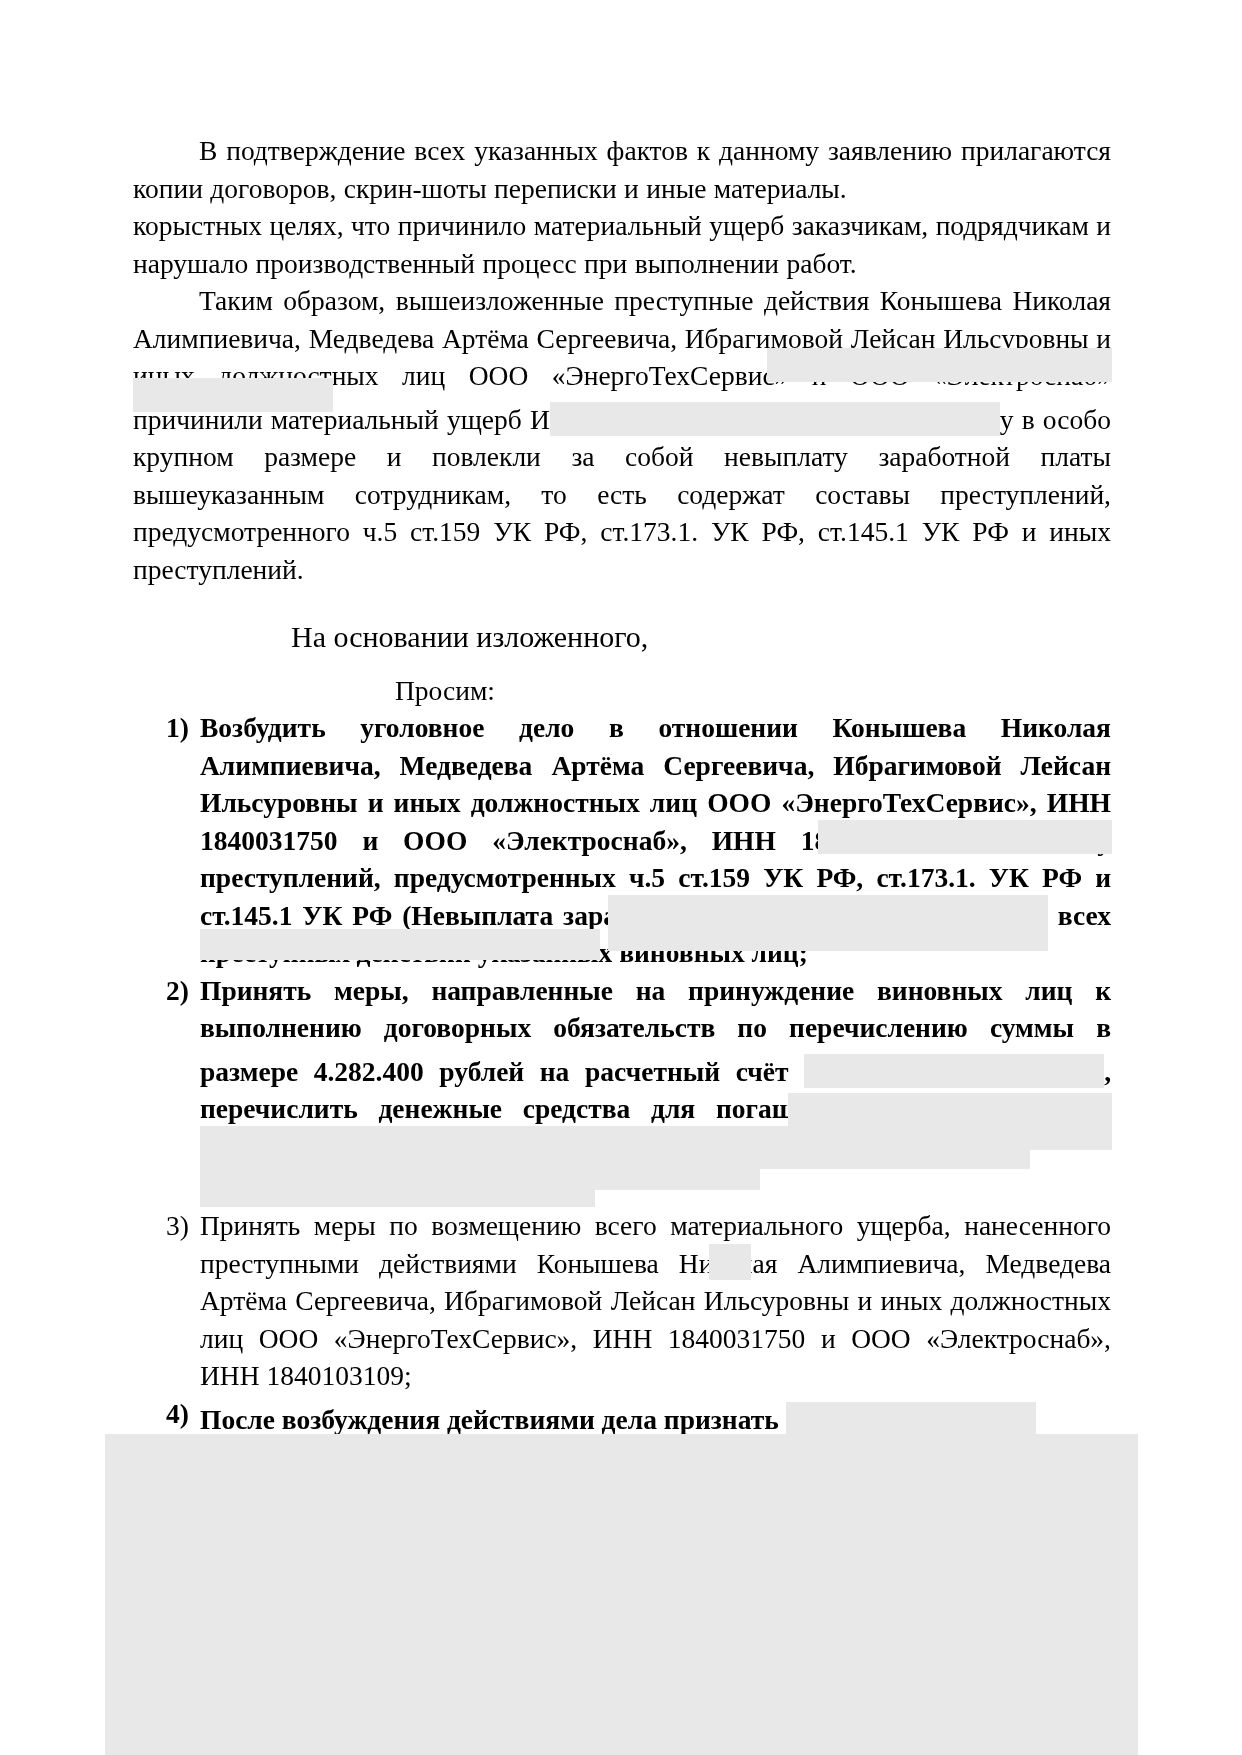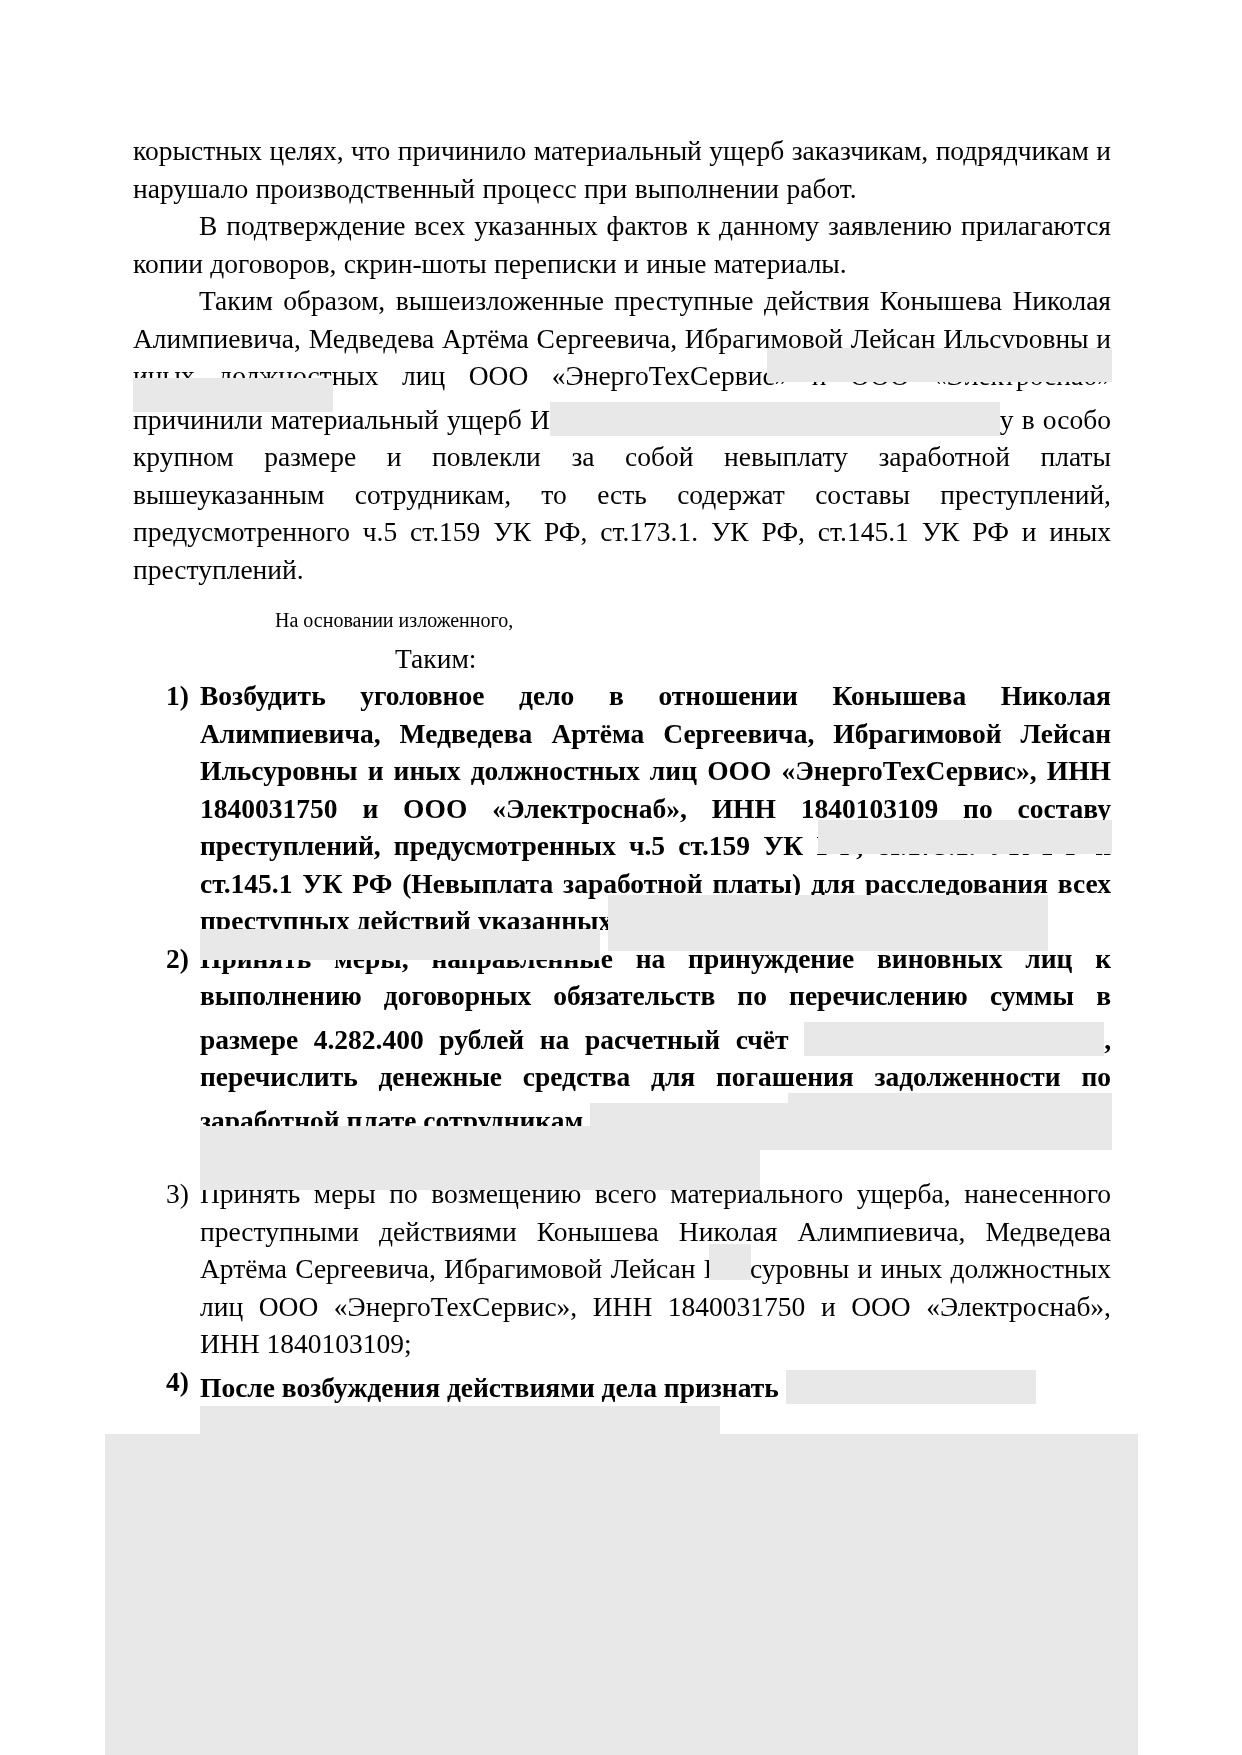--- a/index.html
+++ b/index.html
@@ -37,23 +37,23 @@
     font-size: 27.5px;
     line-height: 37.5px;
     text-align: justify;
     text-align-last: left;
     margin: 0;
     hyphens: none;
     word-spacing: 0.02em;
   }
   .para.indent { text-indent: 66px; }
   .lead-left {
-    font-size: 20px;
+    font-size: 30px;
     line-height: 37.5px;
-    margin: 0;
+    margin: 16px;
     padding-left: 142px;
   }
   .lead-center {
     font-size: 27.5px;
     line-height: 37.5px;
     margin: 0;
     padding-left: 262px;
   }
 
   
@@ -107,31 +107,31 @@
 
   .spacer-sm { height: 14px; }
   .spacer-md { height: 26px; }
 </style>
 </head>
 <body>
 
 <div class="page">
   <div class="content">
 
+    <p class="para indent">В подтверждение всех указанных фактов к данному заявлению прилагаются копии договоров, скрин-шоты переписки и иные материалы.</p>
+
     <p class="para">корыстных целях, что причинило материальный ущерб заказчикам, подрядчикам и нарушало производственный процесс при выполнении работ.</p>
-
-    <p class="para indent">В подтверждение всех указанных фактов к данному заявлению прилагаются копии договоров, скрин-шоты переписки и иные материалы.</p>
 
     <p class="para indent"><span>Таким образом, вышеизложенные преступные действия Конышева Николая Алимпиевича, Медведева Артёма Сергеевича, Ибрагимовой Лейсан Ильсуровны и иных должностных лиц ООО «ЭнергоТехСервис» и ООО «Электроснаб» причинили материальный ущерб И</span><span class="redact" style="width:250px;"></span><span class="redact" style="width:200px;height:34px;"></span><span>у в особо крупном размере и повлекли за собой невыплату заработной платы вышеуказанным сотрудникам, то есть содержат составы преступлений, предусмотренного ч.5 ст.159 УК РФ, ст.173.1. УК РФ, ст.145.1 УК РФ и иных преступлений.</span></p>
 
     <div class="spacer-sm"></div>
 
     <p class="lead-left">На основании изложенного,</p>
 
-    <p class="lead-center">Таким:</p>
+    <p class="lead-center">Просим:</p>
 
     <ol class="items">
 
       <li class="bold">
         <span class="marker">1)</span>
         <span>Возбудить уголовное дело в отношении Конышева Николая Алимпиевича, Медведева Артёма Сергеевича, Ибрагимовой Лейсан Ильсуровны и иных должностных лиц ООО «ЭнергоТехСервис», ИНН 1840031750 и ООО «Электроснаб», ИНН 1840103109 по составу преступлений, предусмотренных ч.5 ст.159 УК РФ, ст.173.1. УК РФ и ст.145.1 УК РФ (Невыплата заработной платы) для расследования всех преступных действий указанных виновных лиц;</span>
       </li>
 
       <li class="bold">
         <span class="marker">2)</span><span>Принять меры, направленные на принуждение виновных лиц к выполнению договорных обязательств по перечислению суммы в размере 4.282.400 рублей на расчетный счёт </span><span class="redact" style="width:300px;"></span><span>, перечислить денежные средства для погашения задолженности по заработной плате сотрудникам </span><span class="redact" style="width:440px;"></span>

